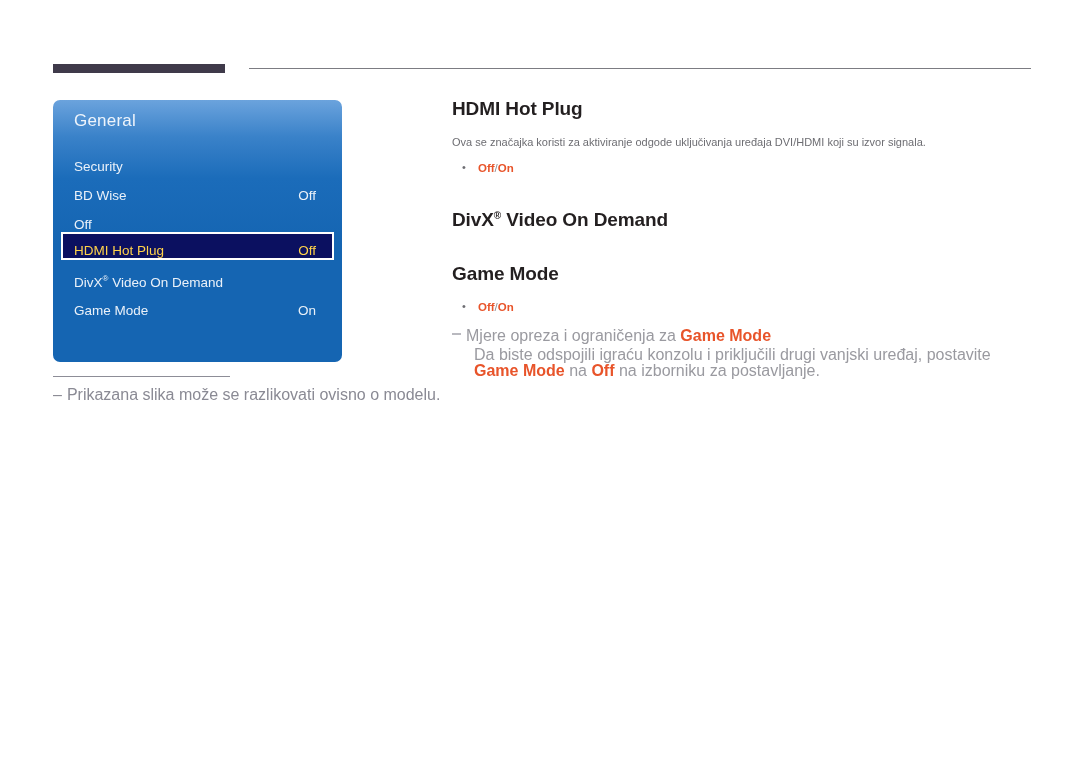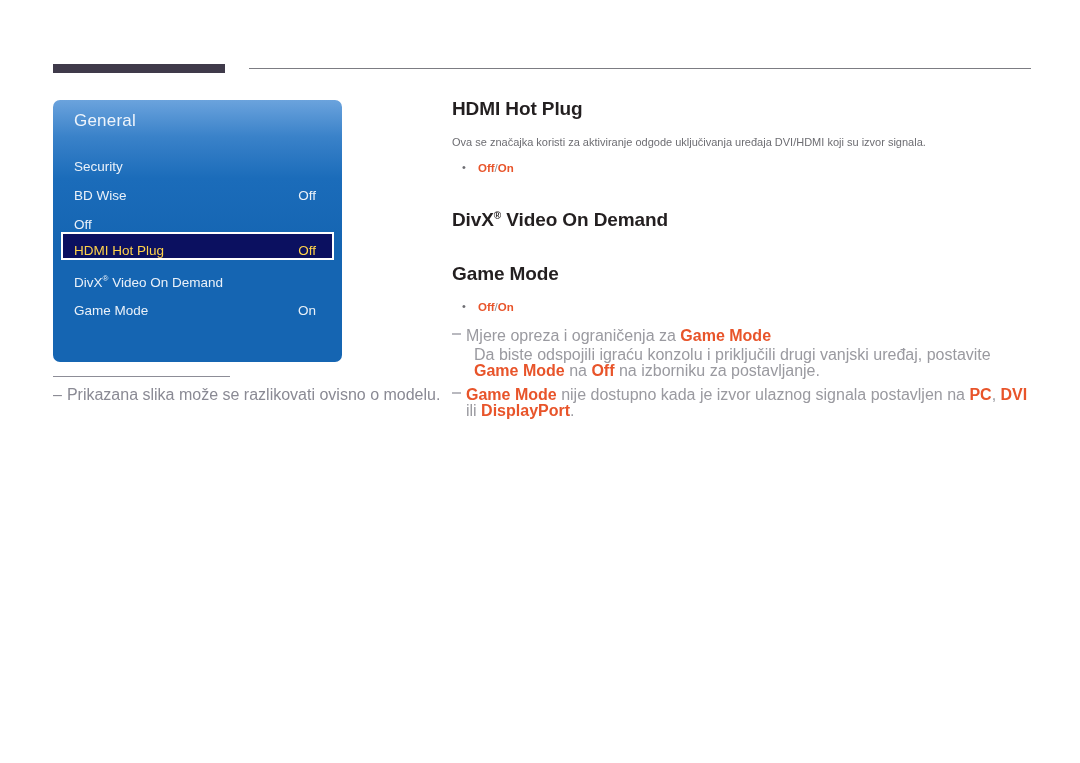--- a/index.html
+++ b/index.html
@@ -262,17 +262,16 @@
   <ul class="bullets">
     <li><span class="orange">Off</span><span class="slash">/</span><span class="orange">On</span></li>
   </ul>
 
   <div class="notes">
 
     <div class="note"><span>Mjere opreza i ograničenja za </span><span class="nb">Game Mode</span></div>
 
     <div class="note sub"><span>Da biste odspojili igraću konzolu i priključili drugi vanjski uređaj, postavite </span><span class="nb">Game Mode</span><span> na </span><span class="nb">Off</span><span> na izborniku za postavljanje.</span></div>
 
-    <div class="note"><span class="nb">Game Mode</span><span> nije dostupno kada je izvor ulaznog signala postavljen na </span><span class="nb">PC</span><span>, </span><span class="nb">DVI</span><span> ili </span><span class="nb">DisplayPort</span><span>.</span></div>
 
   </div>
 
 </div>
 
 </body></html>

